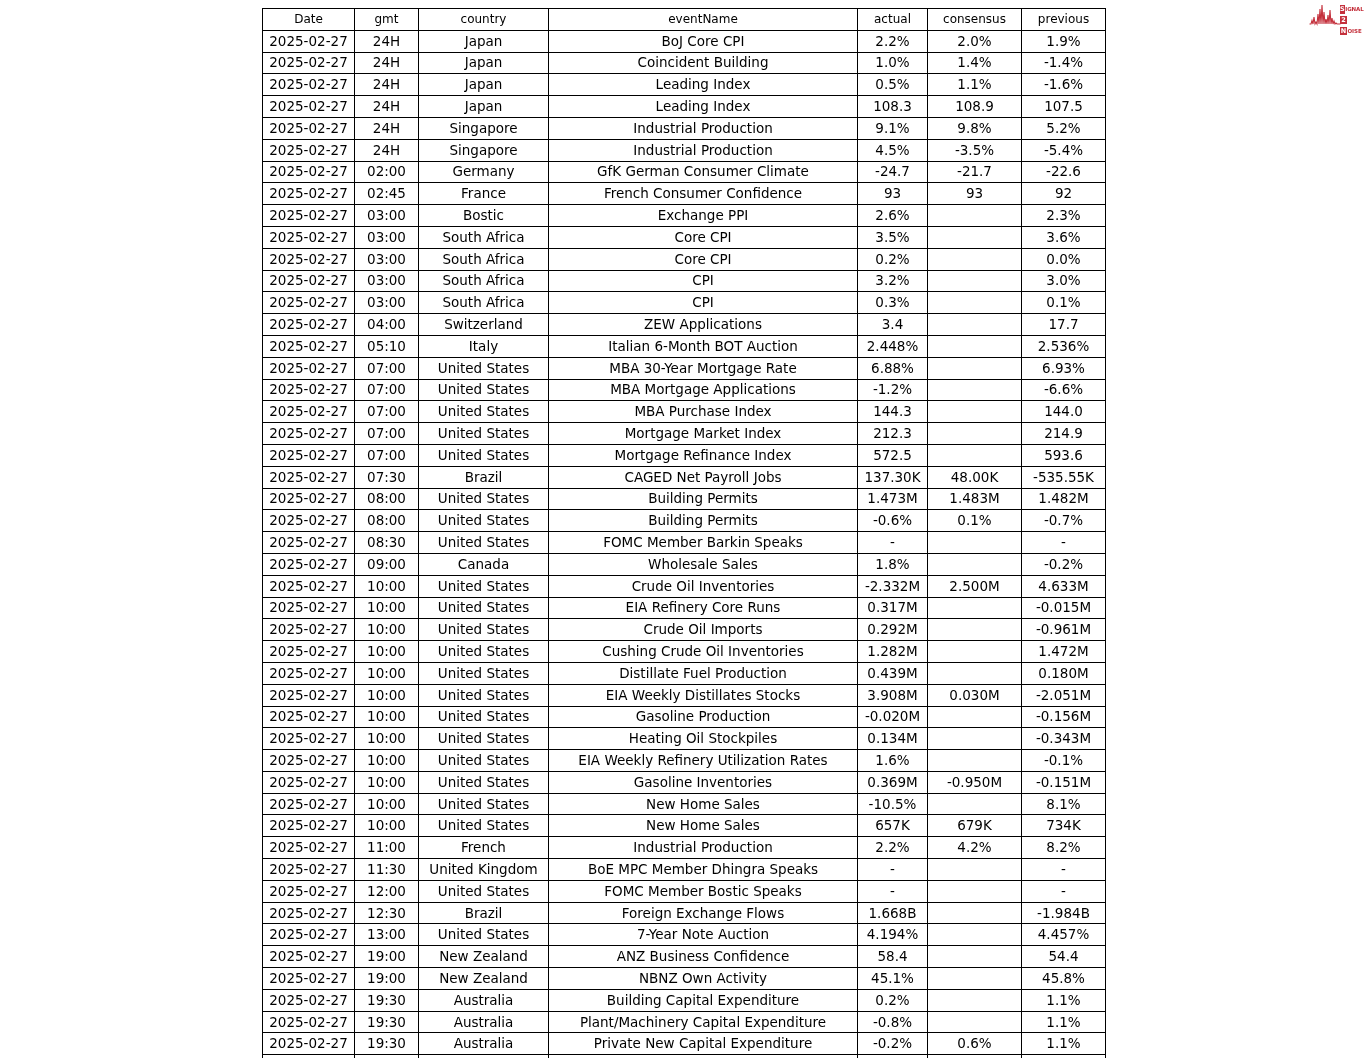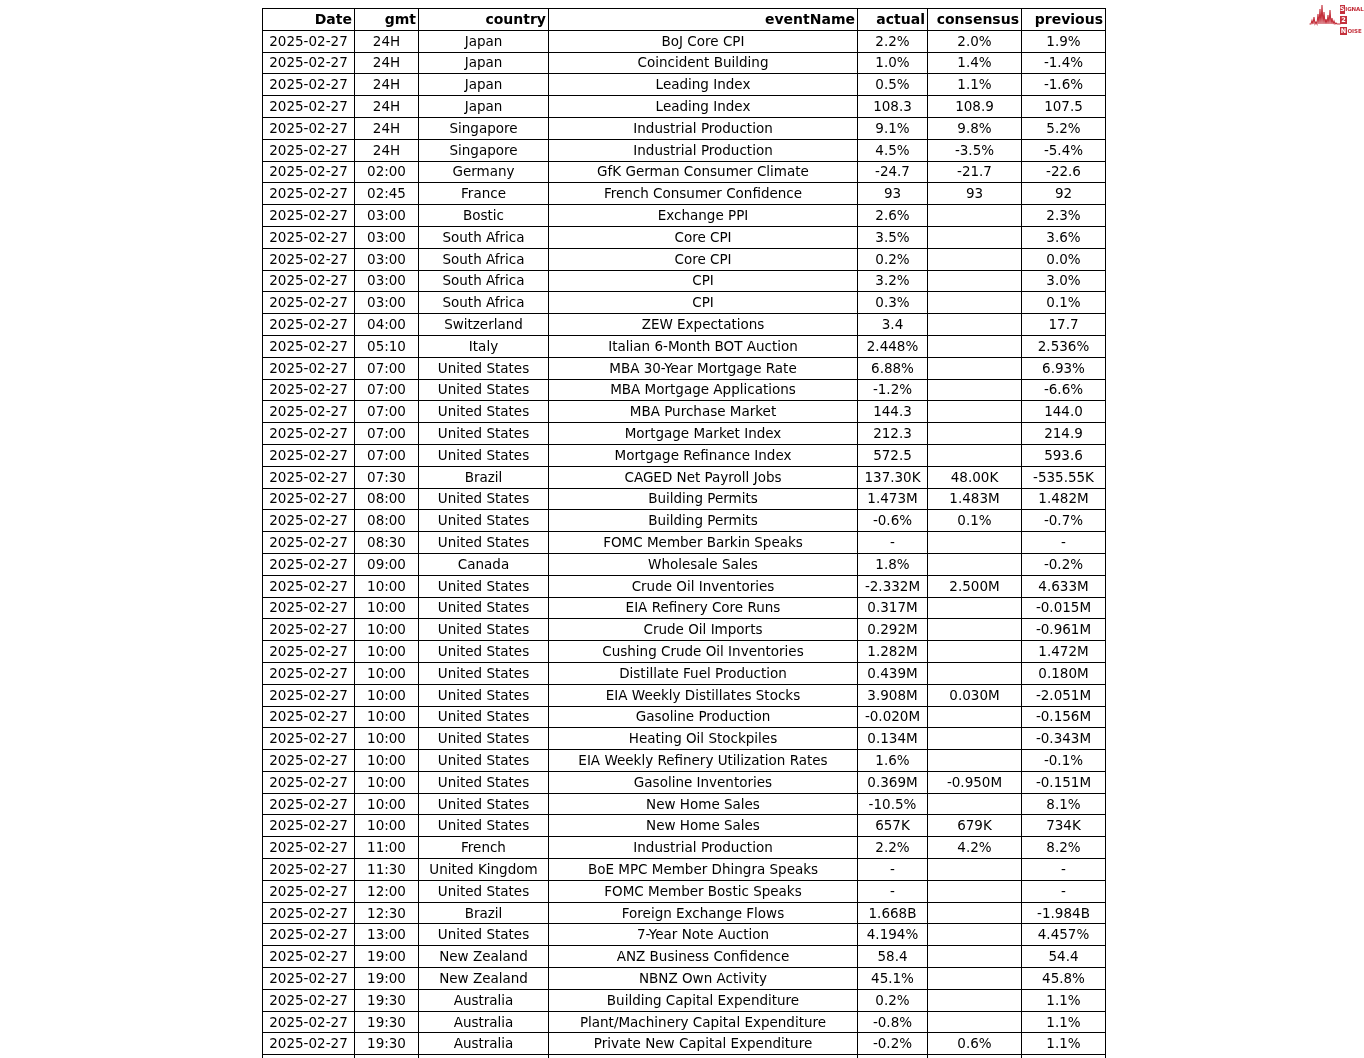--- a/index.html
+++ b/index.html
@@ -81,23 +81,22 @@
     text-align: center;
     vertical-align: middle;
     height: 20.8px;
     padding: 0 2px;
     font-size: 13.5px;
     line-height: 19px;
     white-space: nowrap;
     overflow: hidden;
   }
   #econ-table th {
-    font-weight: bold;
-    font-size: 14px;
-    text-align: right;
+    font-weight: normal;
+    font-size: 12px;
   }
 
   
   .col-date      { width: 92px; }
   .col-gmt       { width: 64px; }
   .col-country   { width: 130px; }
   .col-event     { width: 309px; }
   .col-actual    { width: 70px; }
   .col-consensus { width: 94px; }
   .col-previous  { width: 84px; }
@@ -261,21 +260,21 @@
         <td>South Africa</td>
         <td>CPI</td>
         <td>0.3%</td>
         <td></td>
         <td>0.1%</td>
       </tr>
       <tr>
         <td>2025-02-27</td>
         <td>04:00</td>
         <td>Switzerland</td>
-        <td>ZEW Expectations</td>
+        <td>ZEW Applications</td>
         <td>3.4</td>
         <td></td>
         <td>17.7</td>
       </tr>
       <tr>
         <td>2025-02-27</td>
         <td>05:10</td>
         <td>Italy</td>
         <td>Italian 6-Month BOT Auction</td>
         <td>2.448%</td>
@@ -297,21 +296,21 @@
         <td>United States</td>
         <td>MBA Mortgage Applications</td>
         <td>-1.2%</td>
         <td></td>
         <td>-6.6%</td>
       </tr>
       <tr>
         <td>2025-02-27</td>
         <td>07:00</td>
         <td>United States</td>
-        <td>MBA Purchase Market</td>
+        <td>MBA Purchase Index</td>
         <td>144.3</td>
         <td></td>
         <td>144.0</td>
       </tr>
       <tr>
         <td>2025-02-27</td>
         <td>07:00</td>
         <td>United States</td>
         <td>Mortgage Market Index</td>
         <td>212.3</td>

